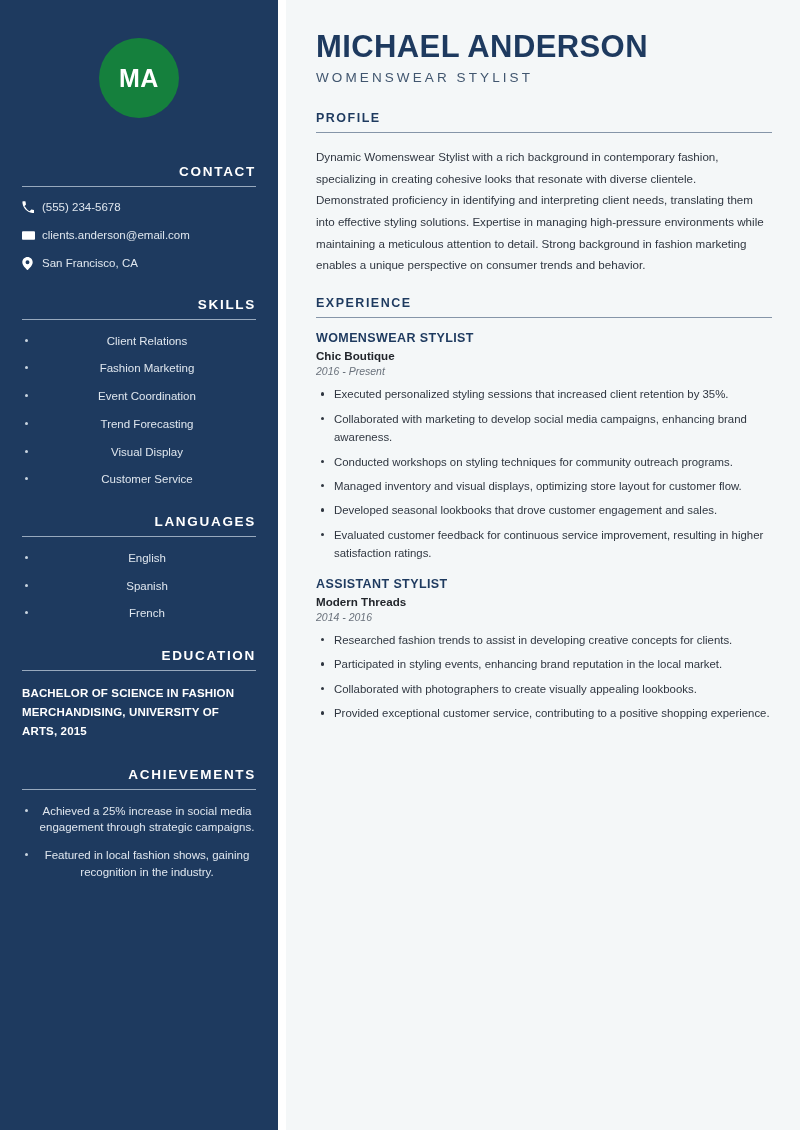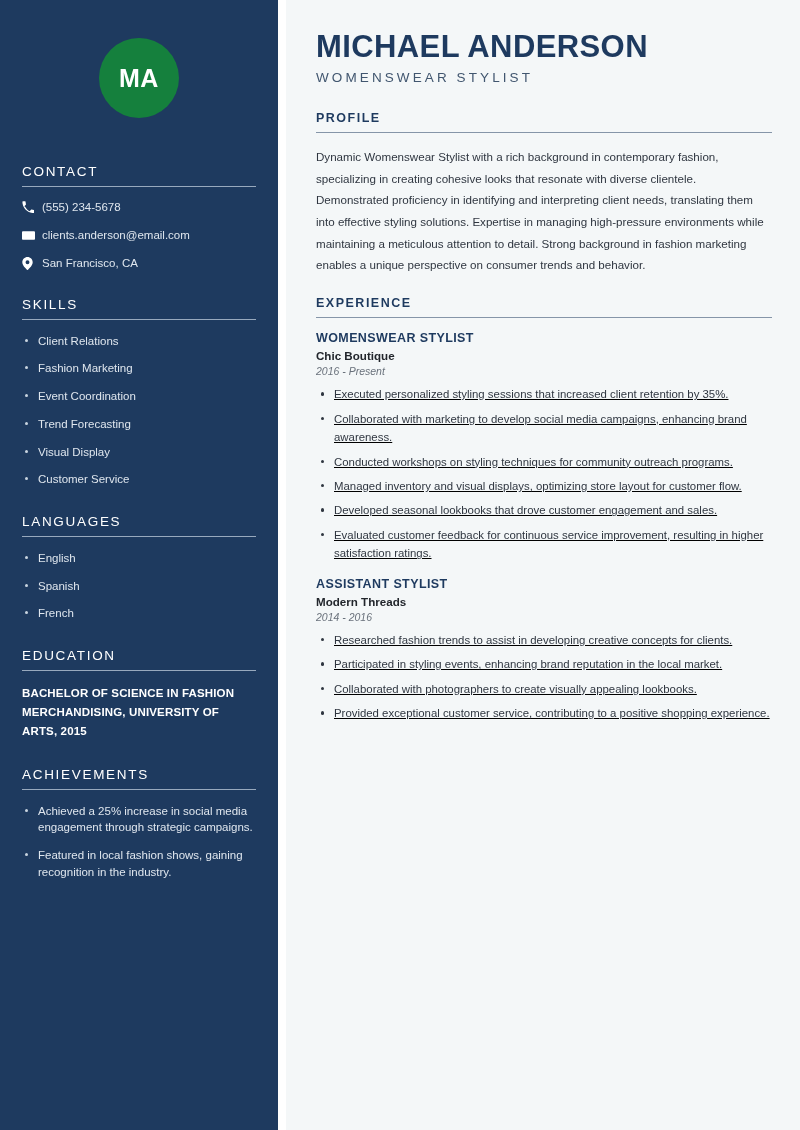--- a/index.html
+++ b/index.html
@@ -48,24 +48,25 @@
     color: #ffffff;
     font-size: 25px;
     font-weight: bold;
     letter-spacing: 0.5px;
   }
   .side-section {
     margin-bottom: 26px;
   }
   .side-heading {
     font-size: 13.5px;
-    font-weight: normal;
+    font-weight: bold;
     letter-spacing: 1.7px;
     color: #ffffff;
     margin: 0 0 7px 0;
+    text-align: right;
   }
   .side-rule {
     height: 1px;
     background: #98a9bd;
     margin-bottom: 13px;
   }
   .contact-row {
     display: flex;
     align-items: center;
     margin-bottom: 13px;
@@ -79,20 +80,21 @@
     align-items: center;
     color: #ffffff;
   }
   .contact-icon svg { display: block; }
   .contact-text { line-height: 1.3; }
 
   ul.side-list {
     list-style: none;
     margin: 0;
     padding: 0;
+    text-align: center;
   }
   ul.side-list li {
     position: relative;
     padding-left: 16px;
     font-size: 11.5px;
     color: #dfe6ee;
     margin-bottom: 11px;
     line-height: 1.45;
   }
   ul.side-list li:before {
@@ -175,21 +177,20 @@
   .exp-dates {
     font-size: 10.5px;
     font-style: italic;
     color: #6a727c;
     margin: 0 0 8px 0;
   }
   ul.exp-bullets {
     list-style: none;
     margin: 0;
     padding: 0;
-    text-decoration: underline;
   }
   ul.exp-bullets li {
     position: relative;
     padding-left: 18px;
     font-size: 11.4px;
     color: #2f3640;
     line-height: 1.62;
     margin-bottom: 6px;
   }
   ul.exp-bullets li:before {

